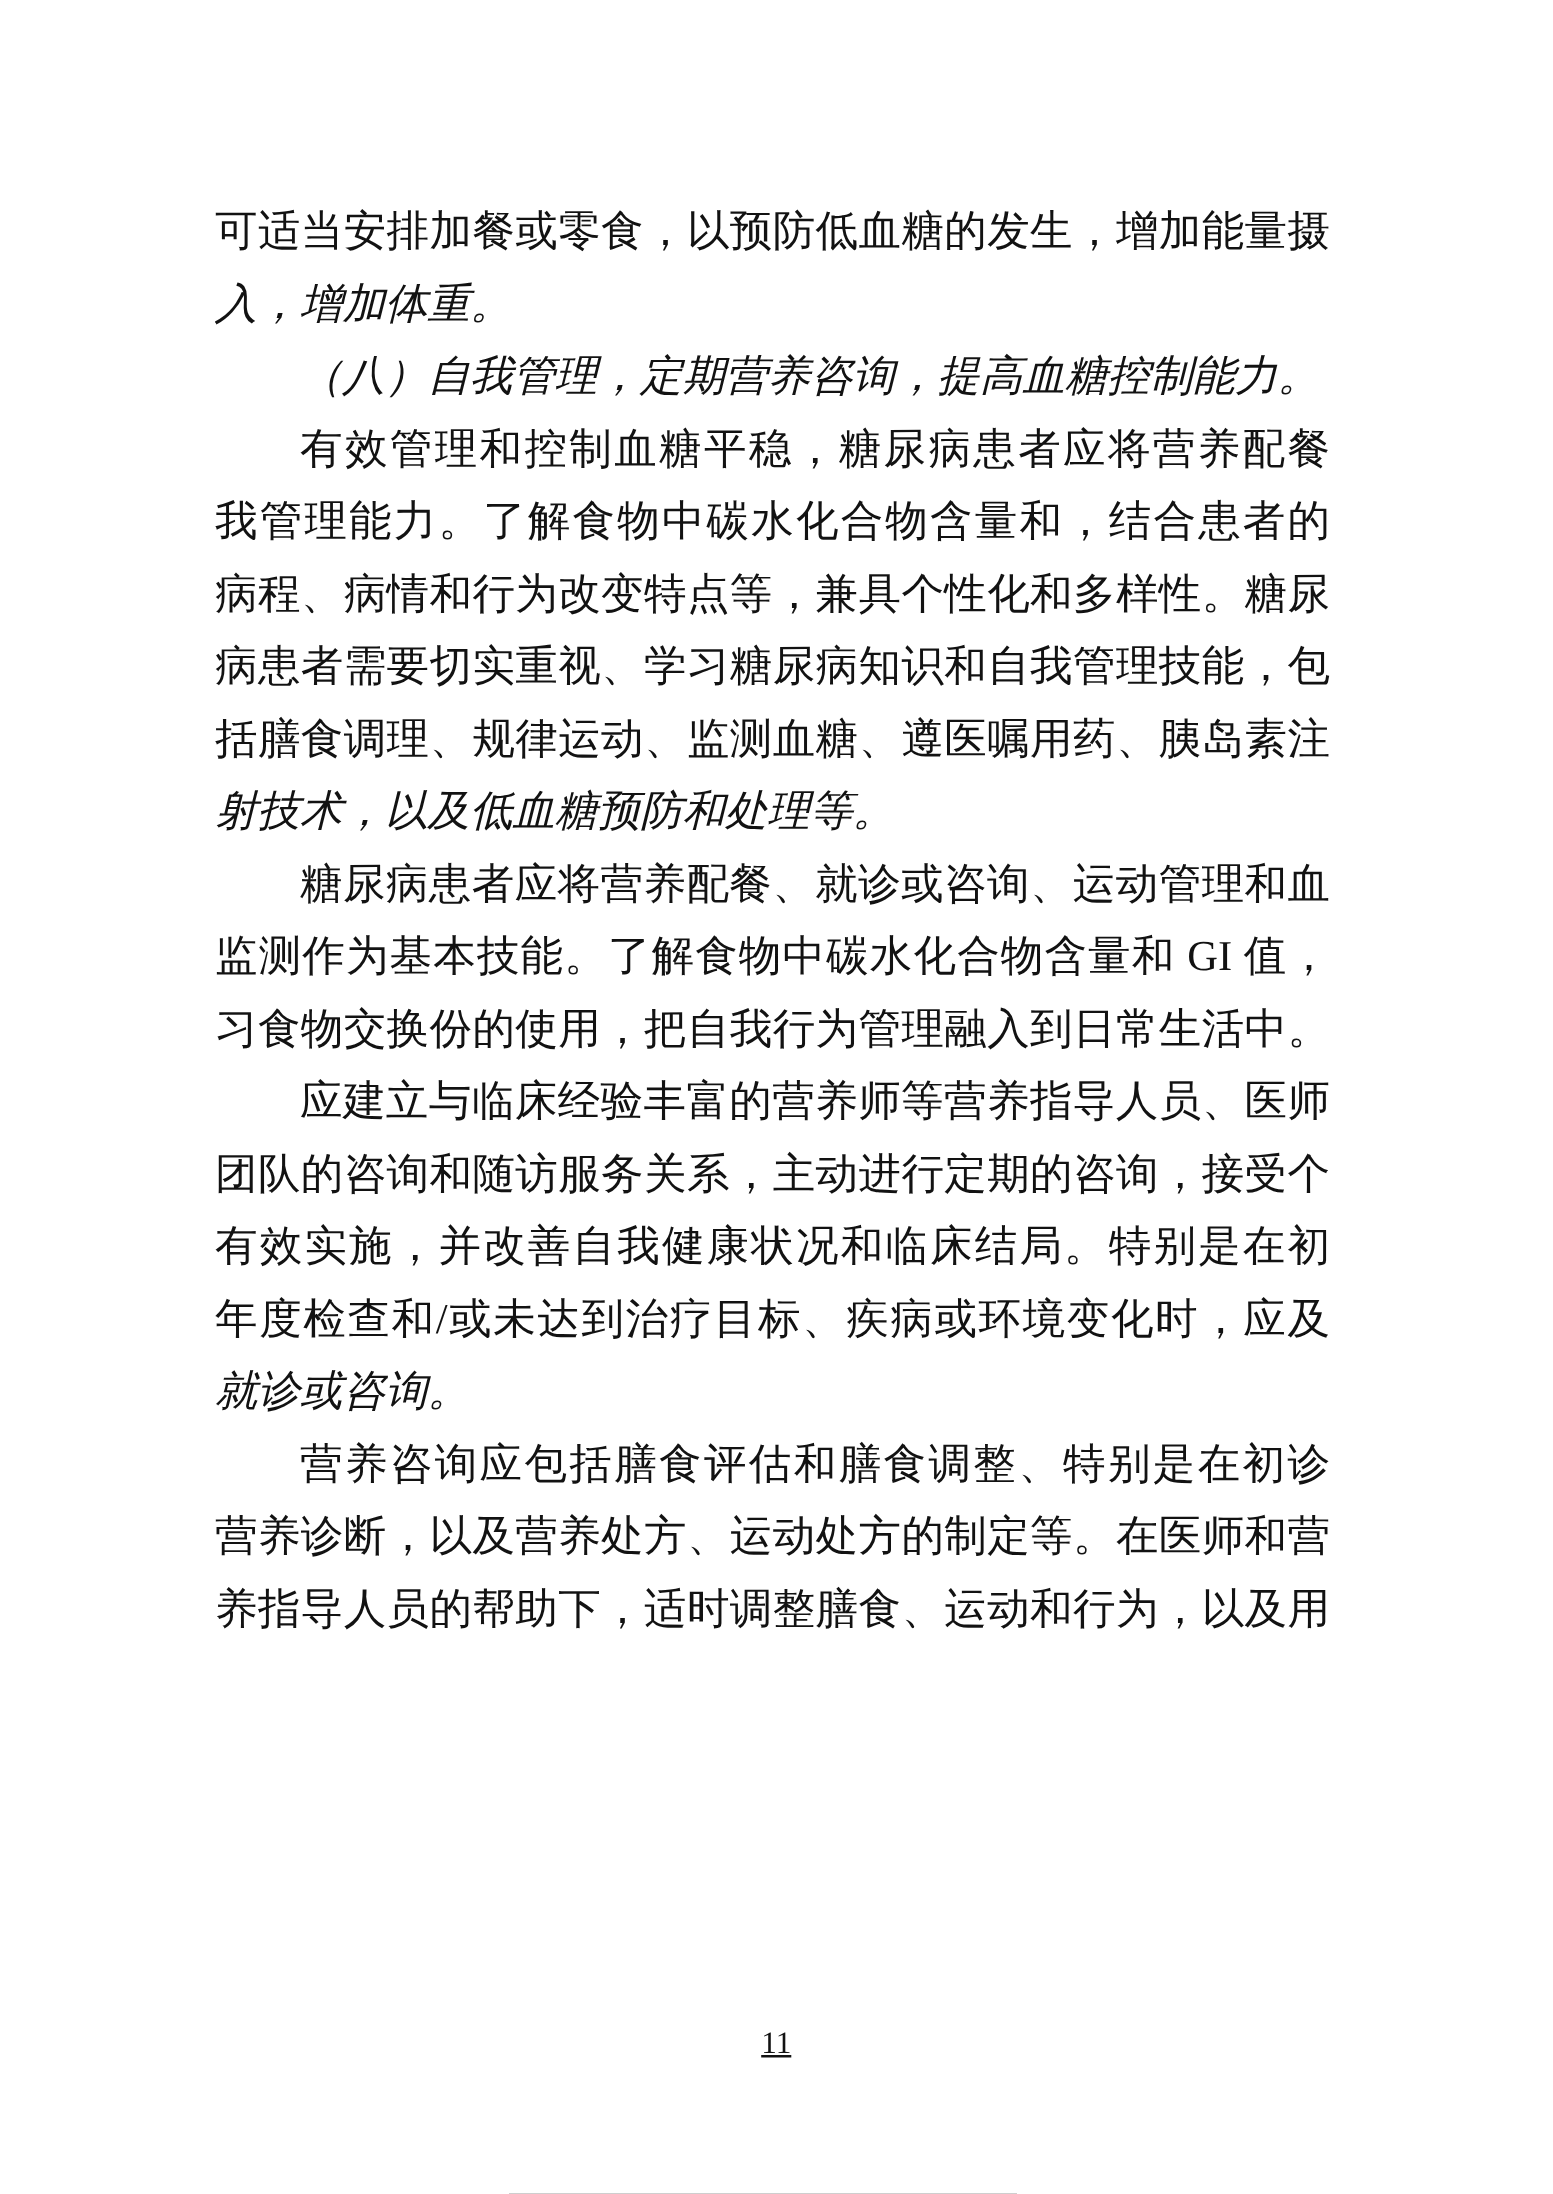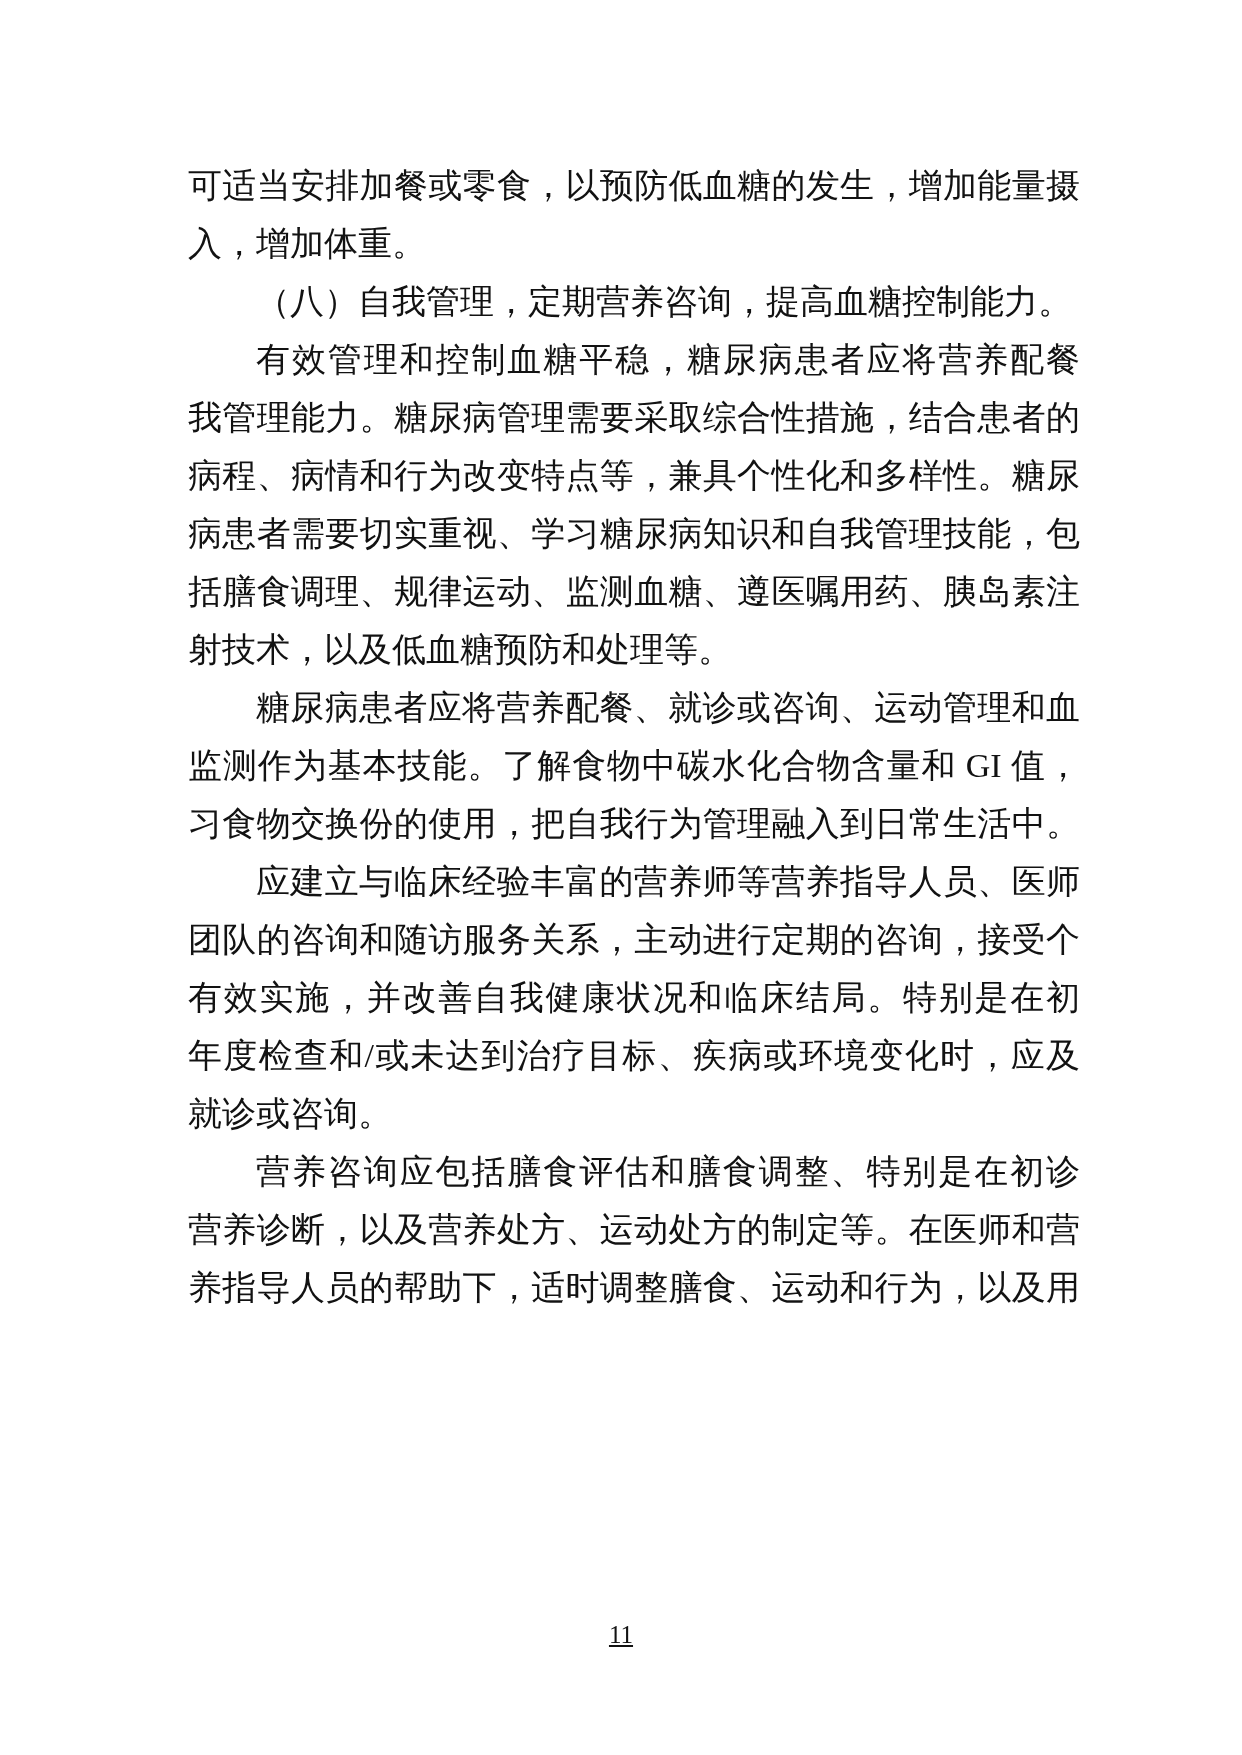--- a/index.html
+++ b/index.html
@@ -12,37 +12,38 @@
     width: 1242px;
     height: 1755px;
     margin: 0 auto;
     background: #ffffff;
     font-family: "Liberation Serif", "DejaVu Serif", serif;
     color: #121212;
     overflow: hidden;
   }
   .content {
     position: absolute;
-    left: 188px;
+    left: 172px;
     top: 157px;
     width: 892px;
   }
   .line {
     font-size: 34px;
     height: 58px;
     line-height: 58px;
     letter-spacing: 0;
     text-align: justify;
     text-align-last: justify;
     -moz-text-align-last: justify;
     overflow: hidden;
   }
   .line.end {
     text-align: left;
     text-align-last: left;
+    font-style: italic;
     -moz-text-align-last: left;
   }
   .line.indent {
     padding-left: 68px;
     width: 824px;
   }
   .line.heading {
     font-weight: 500;
   }
   .page-number {
@@ -59,21 +60,21 @@
 </style>
 </head>
 <body>
 
 <div class="page">
   <div class="content">
     <div class="line">可适当安排加餐或零食，以预防低血糖的发生，增加能量摄</div>
     <div class="line end">入，增加体重。</div>
     <div class="line end indent heading">（八）自我管理，定期营养咨询，提高血糖控制能力。</div>
     <div class="line indent">有效管理和控制血糖平稳，糖尿病患者应将营养配餐</div>
-    <div class="line">我管理能力。糖尿病管理需要采取综合性措施，结合患者的</div>
+    <div class="line">我管理能力。了解食物中碳水化合物含量和，结合患者的</div>
     <div class="line">病程、病情和行为改变特点等，兼具个性化和多样性。糖尿</div>
     <div class="line">病患者需要切实重视、学习糖尿病知识和自我管理技能，包</div>
     <div class="line">括膳食调理、规律运动、监测血糖、遵医嘱用药、胰岛素注</div>
     <div class="line end">射技术，以及低血糖预防和处理等。</div>
     <div class="line indent">糖尿病患者应将营养配餐、就诊或咨询、运动管理和血糖</div>
     <div class="line">监测作为基本技能。了解食物中碳水化合物含量和 GI 值，学</div>
     <div class="line">习食物交换份的使用，把自我行为管理融入到日常生活中。</div>
     <div class="line indent">应建立与临床经验丰富的营养师等营养指导人员、医师</div>
     <div class="line">团队的咨询和随访服务关系，主动进行定期的咨询，接受个</div>
     <div class="line">有效实施，并改善自我健康状况和临床结局。特别是在初诊、</div>

